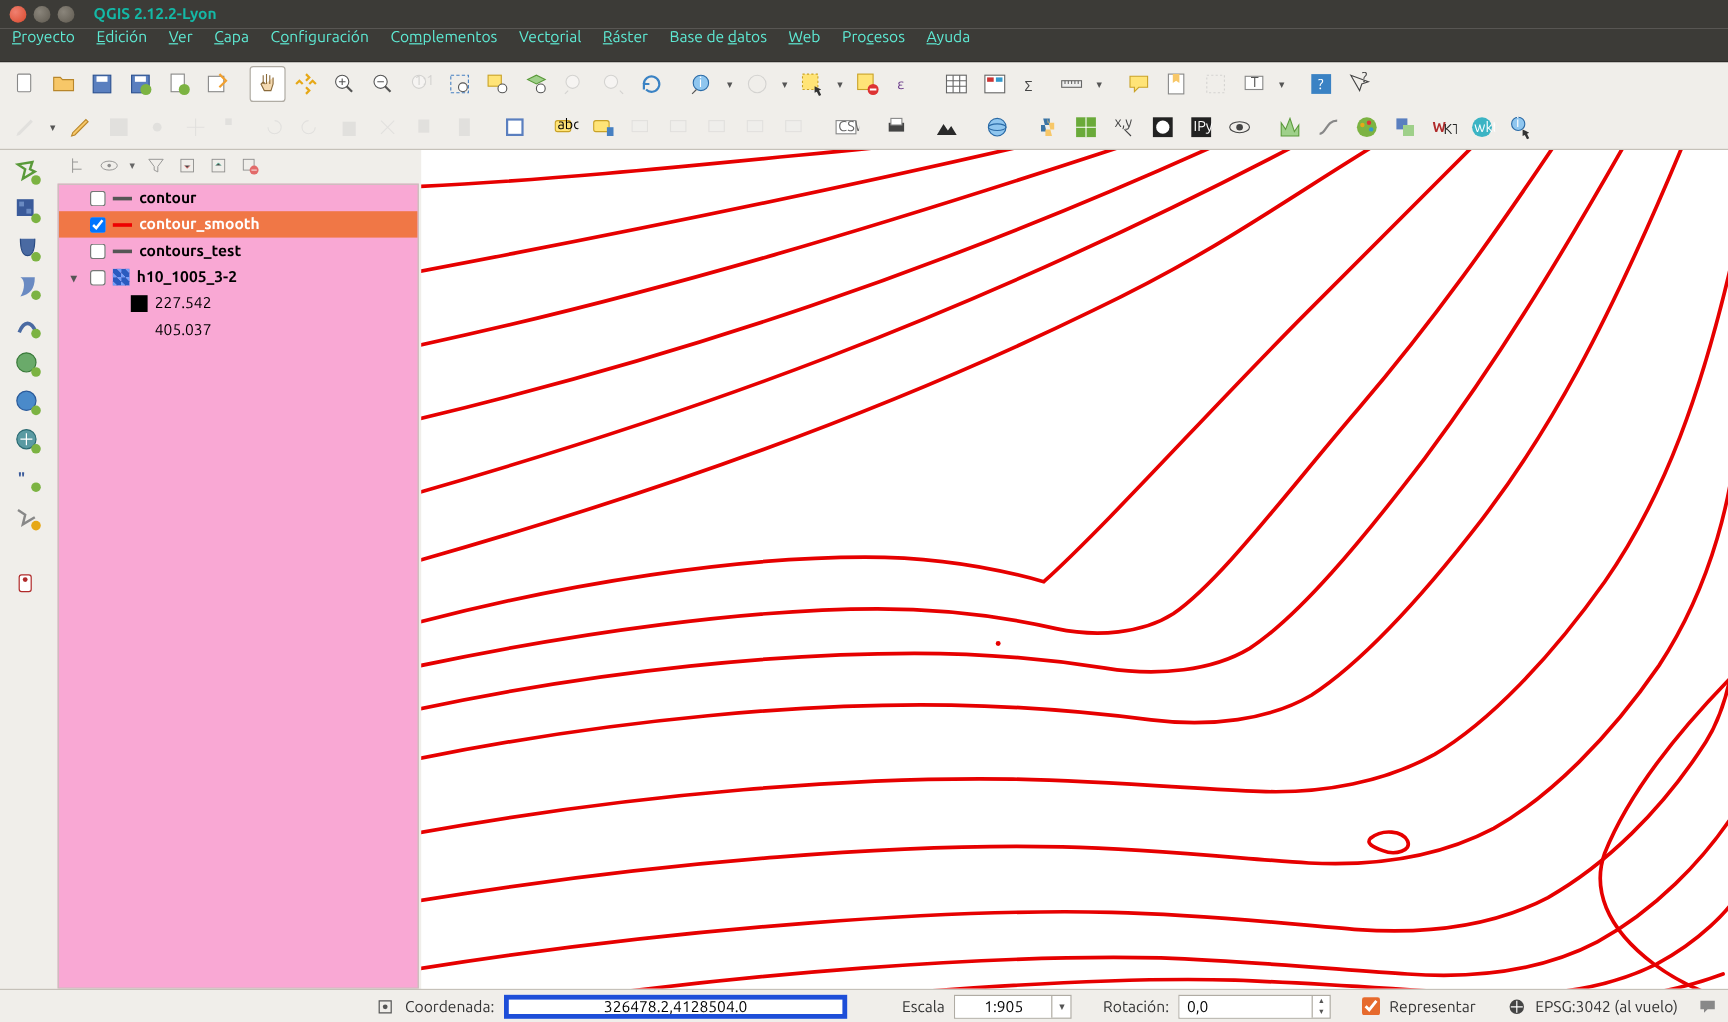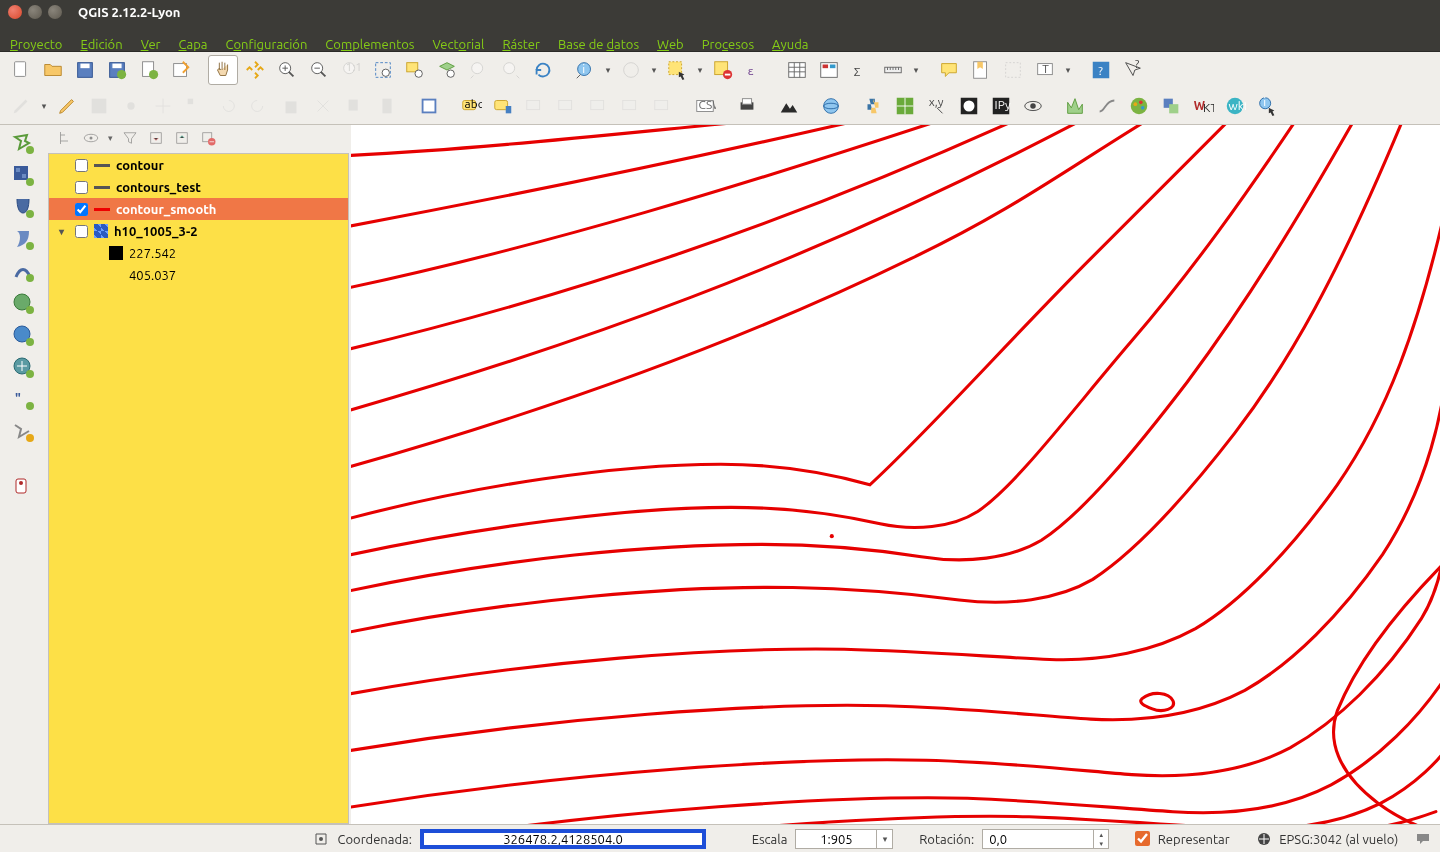--- a/index.html
+++ b/index.html
@@ -1,26 +1,26 @@
 <!DOCTYPE html>
 <html><head>
 <meta charset="utf-8">
 <style>
 * { margin: 0; padding: 0; box-sizing: border-box; font-family: "Ubuntu", "Segoe UI", sans-serif; font-size: 13px; }
 body { background: #f0f0f0; width: 1440px; height: 852px; overflow: hidden; display: flex; flex-direction: column; }
 
 
-.titlebar { background: #3c3b37; height: 24px; display: flex; align-items: center; padding: 0 8px; color: #ffffff; }
+.titlebar { background: #3c3b37; height: 24px; display: flex; align-items: center; padding: 0 8px; color: #14b8a6; }
 .titlebar .win-btn { width: 14px; height: 14px; border-radius: 50%; margin-right: 6px; }
 .titlebar .close { background: radial-gradient(circle at 35% 35%, #f08070, #d9482b); }
 .titlebar .min, .titlebar .max { background: radial-gradient(circle at 35% 35%, #8a857b, #5e594f); }
 .titlebar .title { margin-left: 10px; font-weight: bold; }
 
 
-.menubar { background: #3c3b37; height: 28px; display: flex; align-items: flex-end; padding: 0 10px; color: #84cc16; gap: 18px; border-bottom: 1px solid #2b2a27; }
+.menubar { background: #3c3b37; height: 28px; display: flex; align-items: flex-start; padding: 0 10px; color: #5eead4; gap: 18px; border-bottom: 1px solid #2b2a27; }
 .menubar span { cursor: pointer; }
 .menubar .ul { text-decoration: underline; }
 
 
 .toolbar-area { background: #f0eeea; border-bottom: 1px solid #c5c1b9; }
 .toolbar-row { display: flex; align-items: center; height: 36px; padding: 2px 6px; gap: 2px; }
 .tbtn { width: 30px; height: 30px; display: flex; align-items: center; justify-content: center; border-radius: 3px; cursor: pointer; }
 .tbtn.inactive { opacity: 0.4; cursor: default; }
 .tbtn svg { width: 22px; height: 22px; }
 .tsep { width: 8px; }
@@ -32,21 +32,21 @@
 .leftbar { width: 46px; background: #f0eeea; padding-top: 4px; display: flex; flex-direction: column; align-items: center; gap: 4px; }
 .leftbar .lbtn { width: 34px; height: 28px; display:flex; align-items:center; justify-content:center; cursor:pointer; }
 .leftbar .lbtn svg { width: 24px; height: 24px; }
 
 .panel { width: 305px; background: #f0eeea; display: flex; flex-direction: column; }
 .panel-title { display: flex; align-items: center; height: 22px; padding: 0 6px; font-weight: bold; color: #444; }
 .panel-title .spacer { flex: 1; }
 .panel-title .pbtn { width: 16px; height: 14px; border: 1px solid #999; margin-left: 3px; font-size: 9px; display:flex; align-items:center; justify-content:center; cursor:pointer; background:#fff;}
 .panel-tools { display: flex; align-items: center; gap: 8px; padding: 4px 6px 6px 10px; }
 .panel-tools svg { width: 18px; height: 18px; opacity: 0.7; cursor:pointer; }
-.layer-tree { background: #fde047; border: 1px solid #c5c1b9; margin: 0 2px; flex: 1; overflow: auto; }
+.layer-tree { background: #f9a8d4; border: 1px solid #c5c1b9; margin: 0 2px; flex: 1; overflow: auto; }
 .layer-row { display: flex; align-items: center; height: 22px; padding-left: 10px; gap: 6px; cursor:pointer; }
 .layer-row.sel { background: #f07746; color: #fff; font-weight: bold; }
 .layer-row.bold { font-weight: bold; }
 .layer-row .arrow { width: 10px; color: #555; font-size: 10px; }
 .layer-row input[type=checkbox] { width: 13px; height: 13px; }
 .layer-row .sw { width: 16px; height: 3px; background: #555; }
 .layer-row .sw.red { background: #e00; height: 3px; }
 .layer-row .sw.square { width: 14px; height: 14px; background: #000; }
 .layer-row .sw.multi {
     width:14px; height:14px;
@@ -620,32 +620,32 @@
     </div>
     <div class="layer-tree">
 
       <div class="layer-row bold">
         <span class="arrow"></span>
           <input type="checkbox" style="">
           <span class="sw"></span>
         <span>contour</span>
       </div>
 
+      <div class="layer-row bold sel">
+        <span class="arrow"></span>
+          <input type="checkbox" checked="" style="">
+          <span class="sw red"></span>
+        <span>contour_smooth</span>
+      </div>
+
       <div class="layer-row bold">
         <span class="arrow"></span>
           <input type="checkbox" style="">
           <span class="sw"></span>
         <span>contours_test</span>
-      </div>
-
-      <div class="layer-row bold sel">
-        <span class="arrow"></span>
-          <input type="checkbox" checked="" style="">
-          <span class="sw red"></span>
-        <span>contour_smooth</span>
       </div>
 
       <div class="layer-row bold">
         <span class="arrow">▾</span>
           <input type="checkbox" style="">
           <span class="sw multi"></span>
         <span>h10_1005_3-2</span>
       </div>
       <div class="layer-row">
         <span class="indent2"></span>

